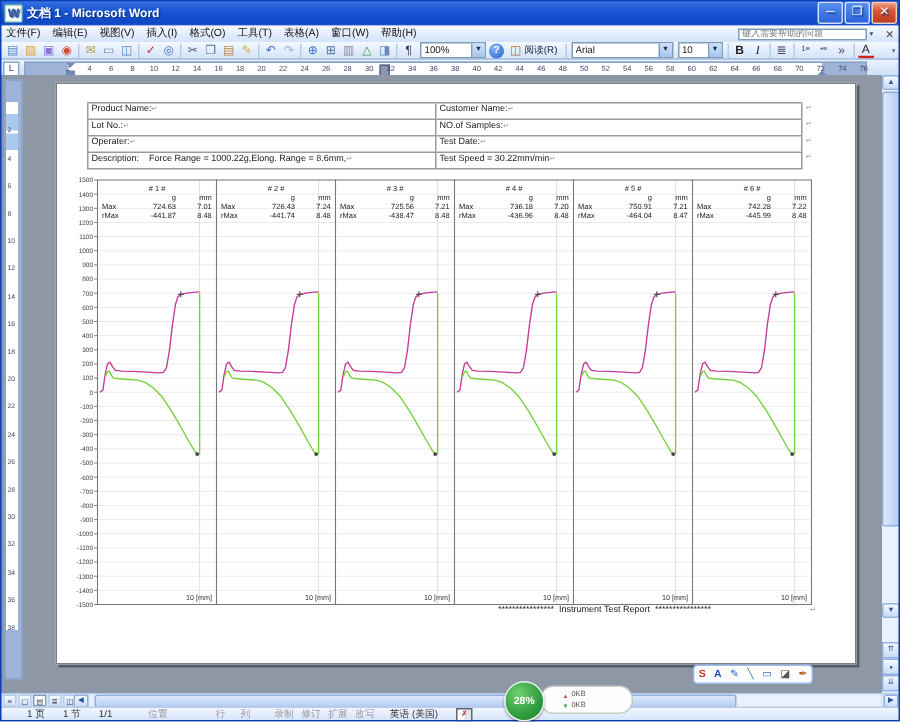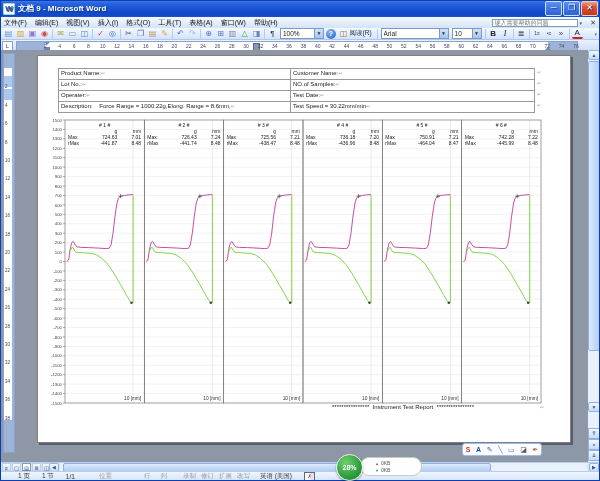--- a/index.html
+++ b/index.html
@@ -134,21 +134,21 @@
     border:1.5px solid #e8f4e8;box-sizing:border-box;color:#fff;font-size:7px;font-weight:bold;
     display:flex;align-items:center;justify-content:center;box-shadow:0 1px 2px rgba(0,0,0,.4)}
 </style>
 </head>
 <body>
 
 <div id="frame"></div>
 
 <div id="titlebar">
   <span class="tb-icon">W</span>
-  <span>文档 9 - Microsoft Word</span>
+  <span>文档 1 - Microsoft Word</span>
   <div id="win-btns">
     <span class="win-btn">─</span>
     <span class="win-btn">❐</span>
     <span class="win-btn close">✕</span>
   </div>
 </div>
 
 <div id="menubar">
   <span id="mb-items" style="display:contents"><span class="mi">文件(F)</span><span class="mi">编辑(E)</span><span class="mi">视图(V)</span><span class="mi">插入(I)</span><span class="mi">格式(O)</span><span class="mi">工具(T)</span><span class="mi">表格(A)</span><span class="mi">窗口(W)</span><span class="mi">帮助(H)</span></span>
   <input id="helpbox" placeholder="键入需要帮助的问题" style="">

